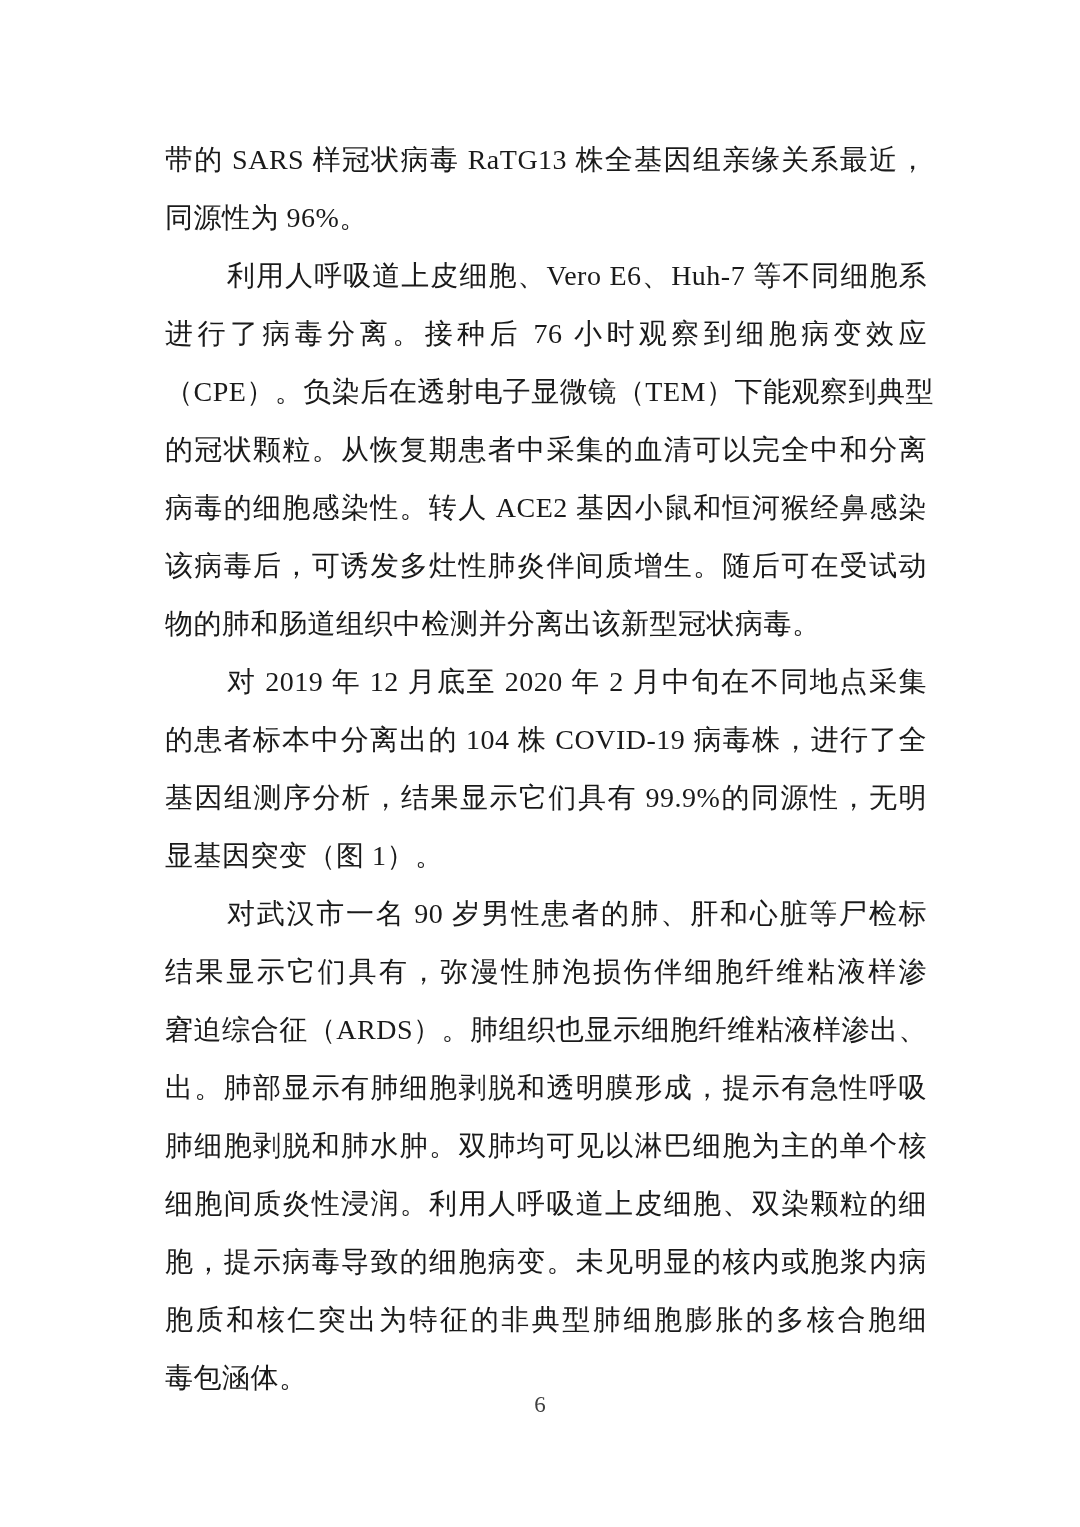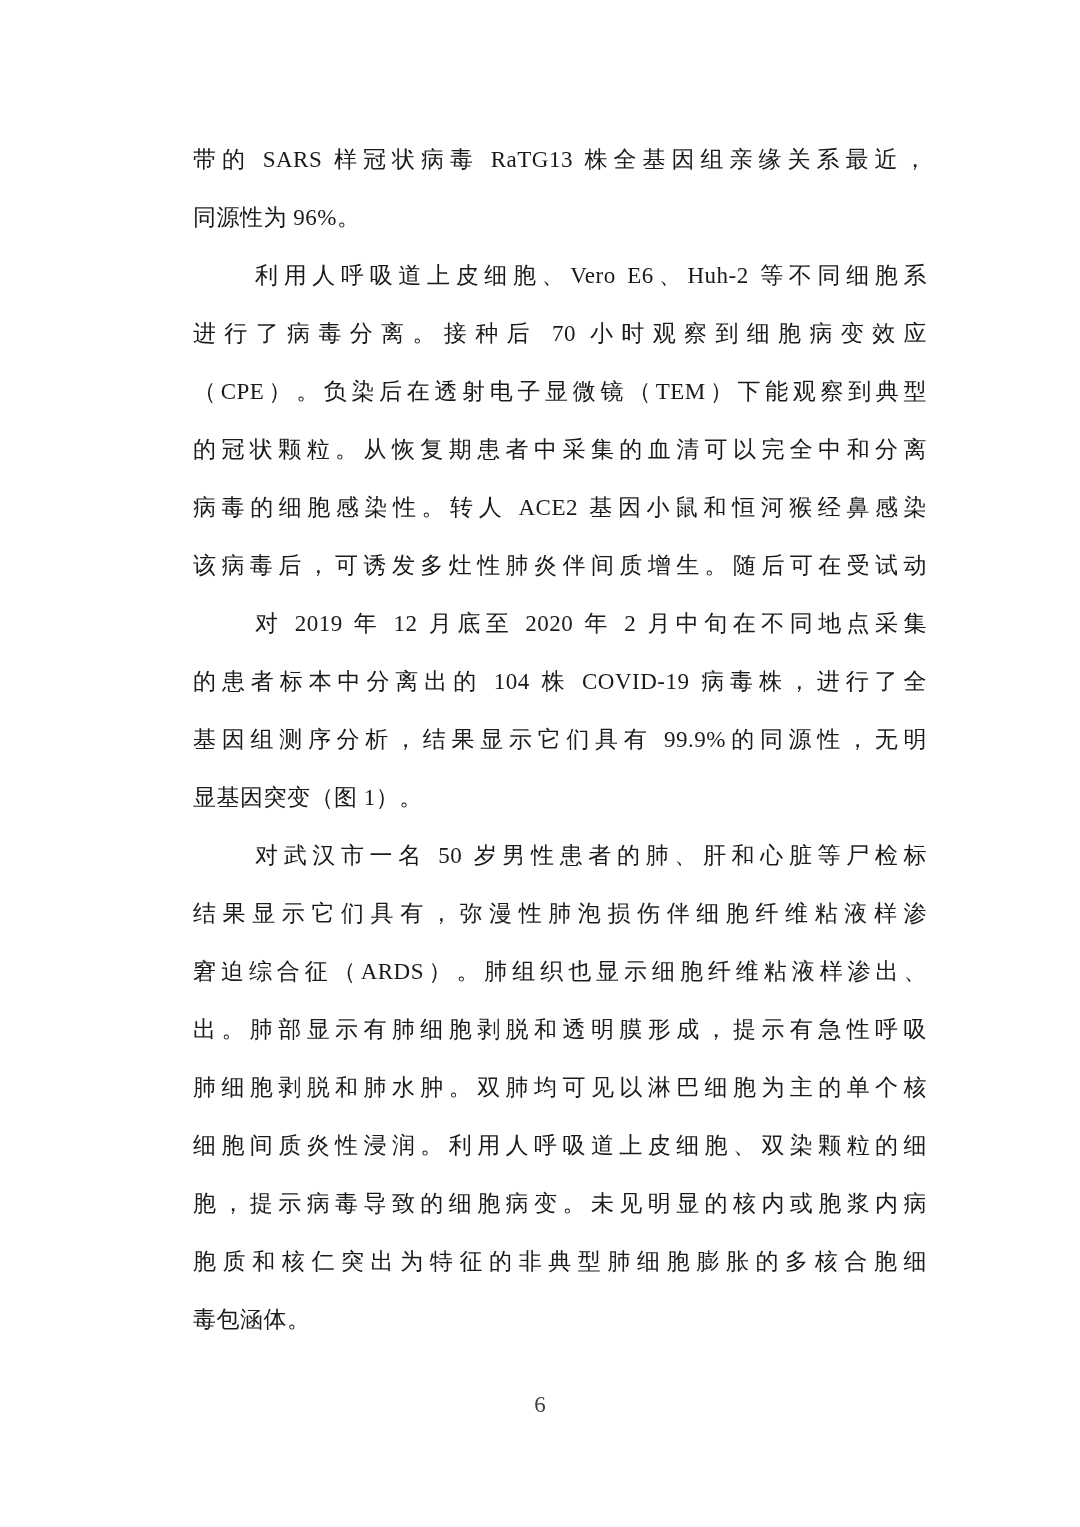--- a/index.html
+++ b/index.html
@@ -22,28 +22,27 @@
     left: 165px;
     width: 762px;
   }
   .para {
     margin: 0;
     padding: 0;
   }
   .line {
     height: 58px;
     line-height: 58px;
-    font-size: 23px;
+    font-size: 28px;
     letter-spacing: 0.5px;
     white-space: nowrap;
     text-align: justify;
     text-align-last: justify;
     text-justify: inter-character;
     overflow: visible;
-    margin-left: 28px;
   }
   
   .line.last {
     text-align: center;
     text-align-last: left;
   }
   
   .line.first-indent {
     text-indent: 62px;
   }
@@ -64,35 +63,36 @@
 </head>
 <body>
 
 <div class="page">
   <main class="content" id="doc-body">
       <div class="para">
         <div class="line">带的 SARS 样冠状病毒 RaTG13 株全基因组亲缘关系最近，</div>
         <div class="line last">同源性为 96%。</div>
       </div>
       <div class="para">
-        <div class="line first-indent">利用人呼吸道上皮细胞、Vero E6、Huh-2 等不同细胞系</div>
-        <div class="line">进行了病毒分离。接种后 70 小时观察到细胞病变效应</div>
+        <div class="line first-indent">利用人呼吸道上皮细胞、Vero E6、Huh-7 等不同细胞系</div>
+        <div class="line">进行了病毒分离。接种后 76 小时观察到细胞病变效应</div>
         <div class="line">（CPE）。负染后在透射电子显微镜（TEM）下能观察到典型</div>
         <div class="line">的冠状颗粒。从恢复期患者中采集的血清可以完全中和分离</div>
         <div class="line">病毒的细胞感染性。转人 ACE2 基因小鼠和恒河猴经鼻感染</div>
         <div class="line">该病毒后，可诱发多灶性肺炎伴间质增生。随后可在受试动</div>
+        <div class="line last">物的肺和肠道组织中检测并分离出该新型冠状病毒。</div>
       </div>
       <div class="para">
         <div class="line first-indent">对 2019 年 12 月底至 2020 年 2 月中旬在不同地点采集</div>
         <div class="line">的患者标本中分离出的 104 株 COVID-19 病毒株，进行了全</div>
         <div class="line">基因组测序分析，结果显示它们具有 99.9%的同源性，无明</div>
         <div class="line last">显基因突变（图 1）。</div>
       </div>
       <div class="para">
-        <div class="line first-indent">对武汉市一名 50 岁男性患者的肺、肝和心脏等尸检标</div>
+        <div class="line first-indent">对武汉市一名 90 岁男性患者的肺、肝和心脏等尸检标</div>
         <div class="line">结果显示它们具有，弥漫性肺泡损伤伴细胞纤维粘液样渗</div>
         <div class="line">窘迫综合征（ARDS）。肺组织也显示细胞纤维粘液样渗出、</div>
         <div class="line">出。肺部显示有肺细胞剥脱和透明膜形成，提示有急性呼吸</div>
         <div class="line">肺细胞剥脱和肺水肿。双肺均可见以淋巴细胞为主的单个核</div>
         <div class="line">细胞间质炎性浸润。利用人呼吸道上皮细胞、双染颗粒的细</div>
         <div class="line">胞，提示病毒导致的细胞病变。未见明显的核内或胞浆内病</div>
         <div class="line">胞质和核仁突出为特征的非典型肺细胞膨胀的多核合胞细</div>
         <div class="line last">毒包涵体。</div>
       </div>
     </main>

